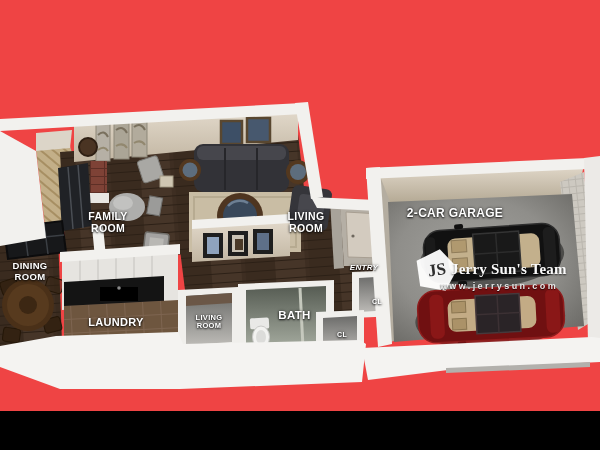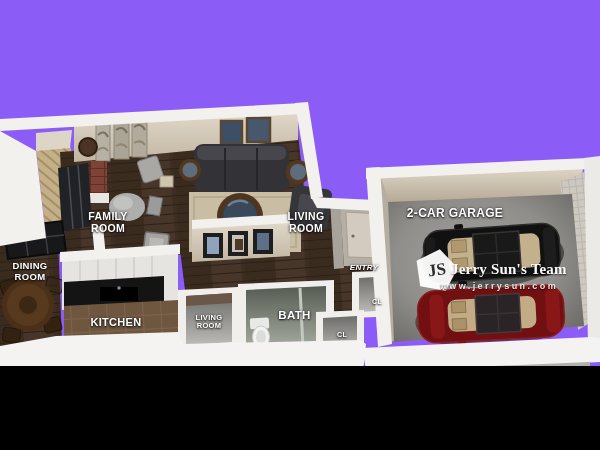--- a/index.html
+++ b/index.html
@@ -1,16 +1,16 @@
 <!DOCTYPE html>
 <html><head>
 <meta charset="utf-8">
 <style>
   html,body{margin:0;padding:0;background:#000;}
-  .canvas{position:relative;width:600px;height:366px;background:#8b5cf6;overflow:hidden;font-family:"Liberation Sans",sans-serif;}
+  .canvas{position:relative;width:600px;height:411px;background:#ef4444;overflow:hidden;font-family:"Liberation Sans",sans-serif;}
   .canvas svg{position:absolute;left:0;top:0;}
   .lbl{position:absolute;color:#fff;font-weight:bold;text-align:center;
        transform:translate(-50%,-50%);text-shadow:0 1px 2px rgba(0,0,0,.85),0 0 3px rgba(0,0,0,.6);
        line-height:1.12;white-space:nowrap;letter-spacing:.3px;}
   .lbl-10{font-size:10.5px;}
   .lbl-9{font-size:9.5px;}
   .lbl-11{font-size:11px;}
   .lbl-12{font-size:12px;}
   .lbl-8{font-size:8px;}
   .lbl-7{font-size:7px;}
@@ -291,21 +291,21 @@
       <div>ROOM</div>
 </div>
 <div class="lbl lbl-10" style="left:306px;top:223px;">
   <div>LIVING</div>
       <div>ROOM</div>
 </div>
 <div class="lbl lbl-9" style="left:30px;top:272px;">
   <div>DINING</div>
       <div>ROOM</div>
 </div>
-<div class="lbl lbl-11" style="left:116px;top:322px;">KITCHEN</div>
+<div class="lbl lbl-11" style="left:116px;top:322px;">LAUNDRY</div>
 <div class="lbl lbl-7" style="left:209px;top:322px;font-size:7.5px;">
   <div>LIVING</div>
       <div>ROOM</div>
 </div>
 <div class="lbl lbl-11" style="left:287px;top:315px;font-size:11.5px;padding-left:15px;">BATH</div>
 <div class="lbl lbl-8 italic" style="left:364px;top:252px;">ENTRY</div>
 <div class="lbl lbl-7" style="left:377px;top:302px;">CL</div>
 <div class="lbl lbl-7" style="left:342px;top:335px;">CL</div>
 <div class="lbl lbl-12" style="left:455px;top:214px;">2-CAR GARAGE</div>
 

